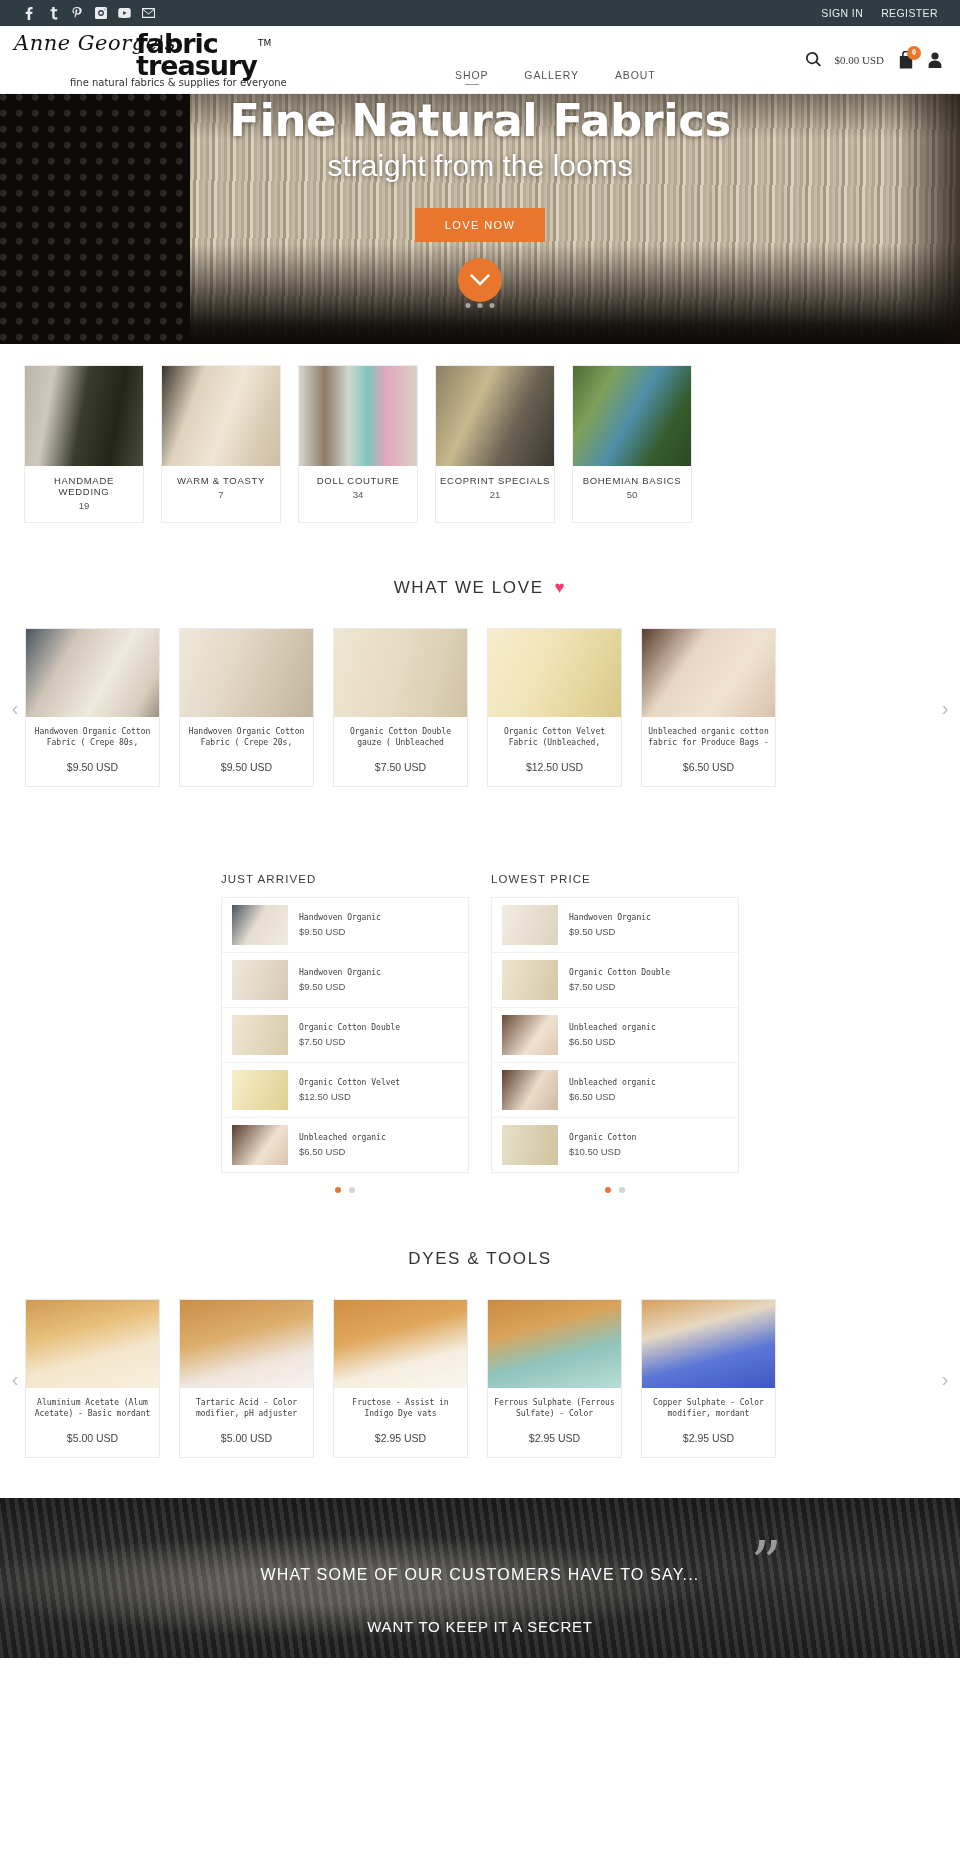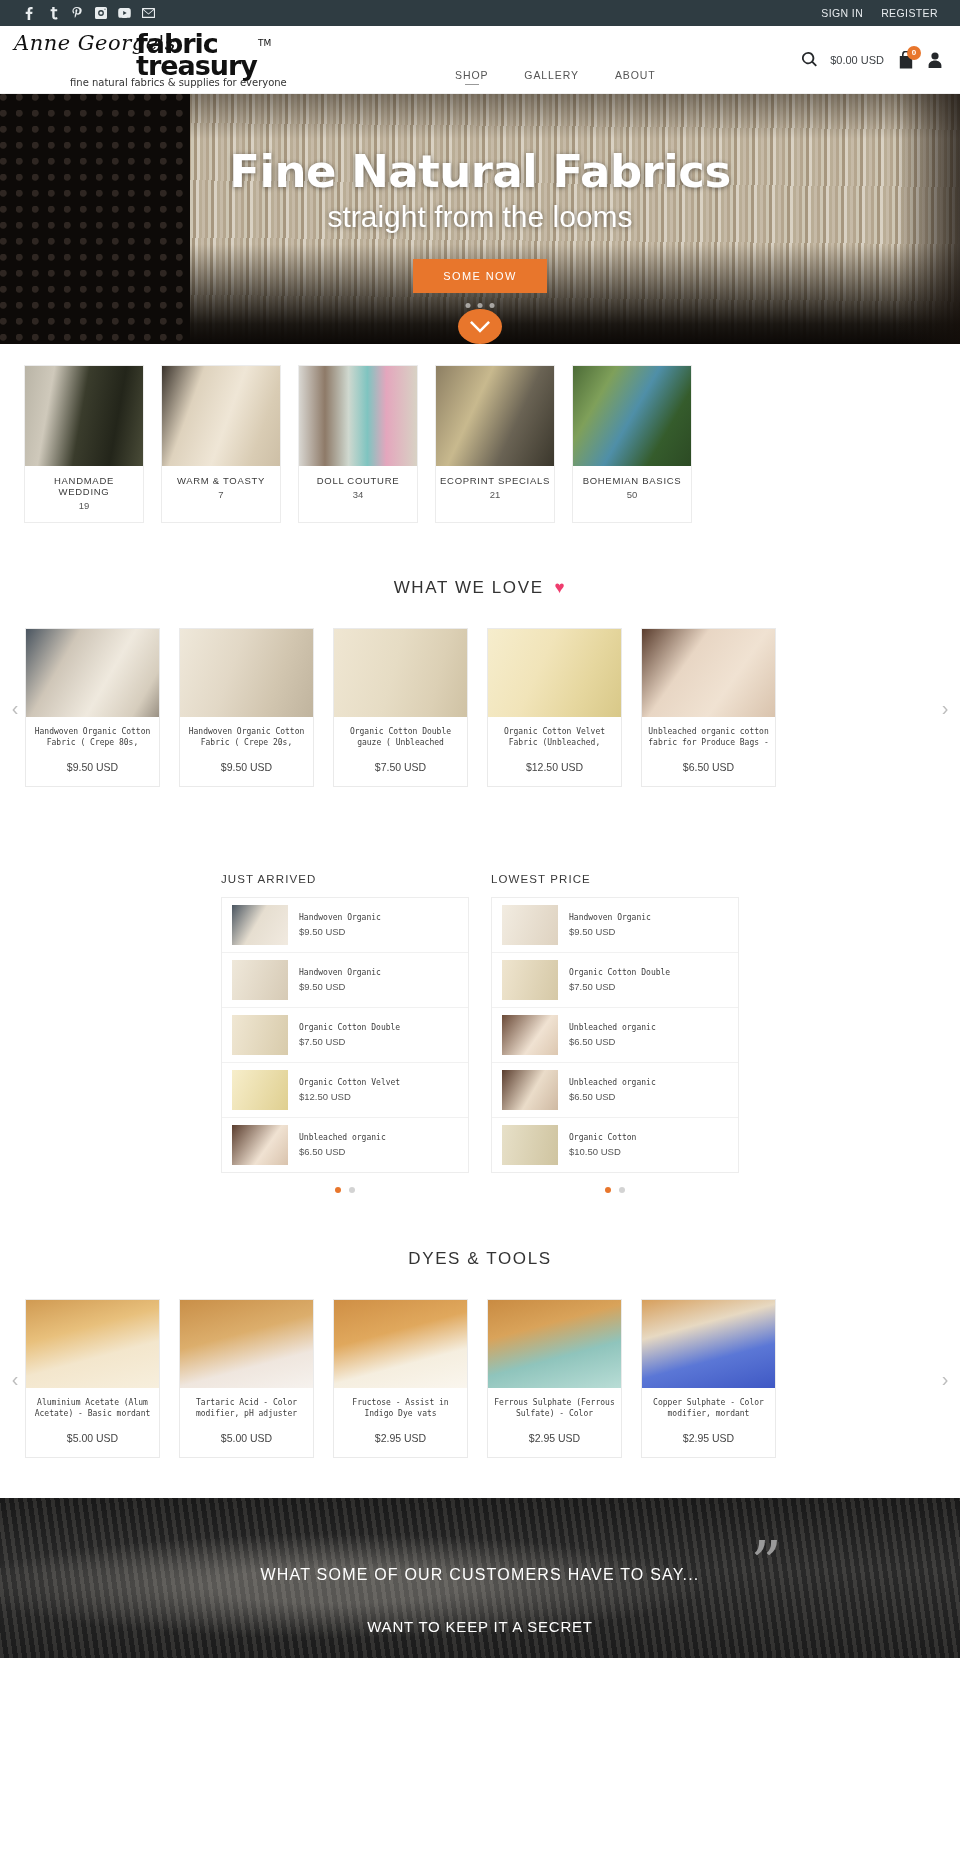--- a/index.html
+++ b/index.html
@@ -66,21 +66,21 @@
   .mainnav a {
     color: #555; font-size: 10.5px; letter-spacing: .9px;
     text-decoration: none; padding-bottom: 4px; position: relative;
   }
   .mainnav a.active::after {
     content: ""; position: absolute; left: 50%; transform: translateX(-50%);
     bottom: 0; width: 14px; height: 1px; background: #999;
   }
   .header-tools {
     position: absolute; right: 18px; top: 50%; transform: translateY(-50%);
-    display: flex; align-items: center; gap: 13px;
+    display: flex; align-items: center; gap: 13px; font-family: Liberation Serif, serif;
   }
   .hicon { display: flex; align-items: center; cursor: pointer; }
   .hicon svg { display: block; fill: #25282b; }
   .cart-total { font-size: 11px; color: #3b3f43; }
   .cart-wrap { position: relative; }
   .cart-badge {
     position: absolute; top: -5px; right: -6px; width: 14px; height: 14px;
     border-radius: 50%; background: #e8762c; color: #fff; font-size: 8px;
     display: flex; align-items: center; justify-content: center; font-weight: bold;
   }
@@ -109,21 +109,21 @@
     content: ""; position: absolute; inset: 0;
     background: linear-gradient(180deg, rgba(25,18,12,.45) 0%, rgba(35,26,18,.05) 18%,
       rgba(30,22,15,.05) 60%, rgba(12,9,6,.92) 92%, #0b0806 100%);
   }
   .hero-dark-right {
     position: absolute; right: 0; top: 0; width: 65px; height: 100%;
     background: linear-gradient(90deg, rgba(20,14,10,0), rgba(20,14,10,.75));
   }
   .hero-content {
     position: absolute; inset: 0; display: flex; flex-direction: column;
-    align-items: center; padding-top: 40px; z-index: 3; margin-top: 11px;
+    align-items: center; z-index: 3;
   }
   .hero-title {
     font-size: 45px; font-weight: bold; color: #fff;
     letter-spacing: -.5px; text-shadow: 0 1px 5px rgba(0,0,0,.45);
     font-family: "DejaVu Sans", sans-serif;
   }
   .hero-sub {
     font-size: 30px; color: #fff; margin-top: 2px; font-weight: 300;
     text-shadow: 0 1px 5px rgba(0,0,0,.45);
     font-family: "Liberation Sans", sans-serif;
@@ -324,21 +324,21 @@
 
   <div class="hero">
     <div class="hero-bg">
       <div class="hero-threads"></div>
       <div class="hero-left"></div>
       <div class="hero-dark-right"></div>
     </div>
     <div class="hero-content">
       <div class="hero-title">Fine Natural Fabrics</div>
       <div class="hero-sub">straight from the looms</div>
-      <button class="hero-btn">SOME NOW</button>
+      <button class="hero-btn">LOVE NOW</button>
       <div class="hero-scroll">
         <svg width="20" height="12" viewBox="0 0 20 12">
             <path d="M1.8 0L10 8.2 18.2 0 20 1.8 10 11.8 0 1.8 1.8 0z"></path>
           </svg>
       </div>
     </div>
     <div class="hero-dots">
       <span></span>
       <span></span>
       <span></span>

